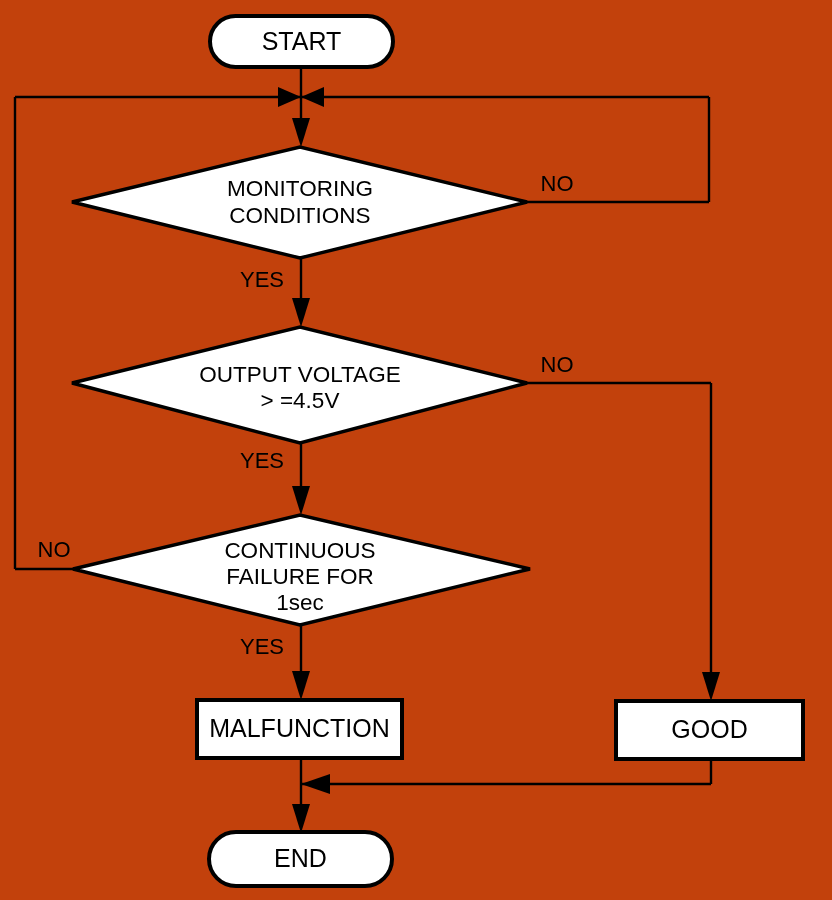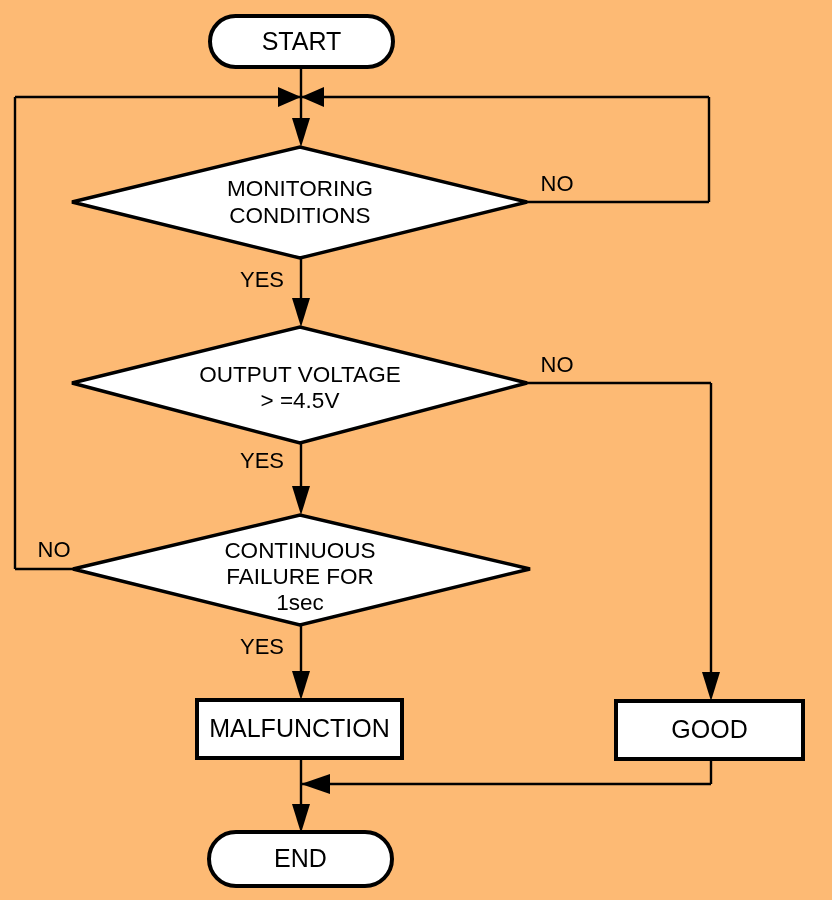--- a/index.html
+++ b/index.html
@@ -10,21 +10,21 @@
   body {
     width: 832px;
     height: 900px;
     font-family: "Liberation Sans", sans-serif;
     overflow: hidden;
   }
   #flowchart-root {
     position: relative;
     width: 832px;
     height: 900px;
-    background: #fdba74;
+    background: #c2410c;
   }
   svg#flow-svg {
     display: block;
     width: 832px;
     height: 900px;
   }
   .node-shape {
     fill: #ffffff;
     stroke: #000000;
     stroke-width: 4;

